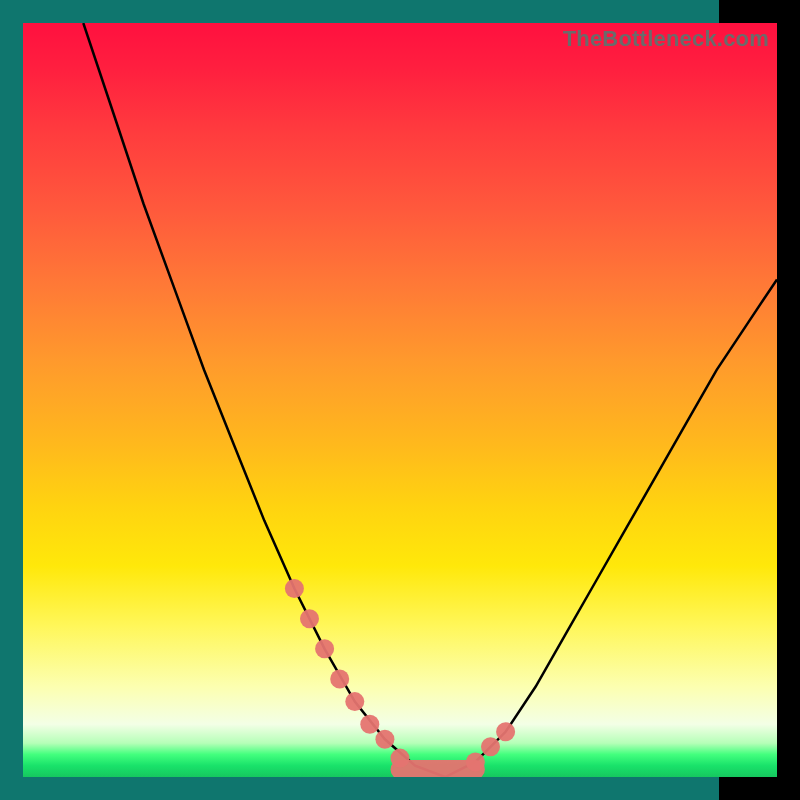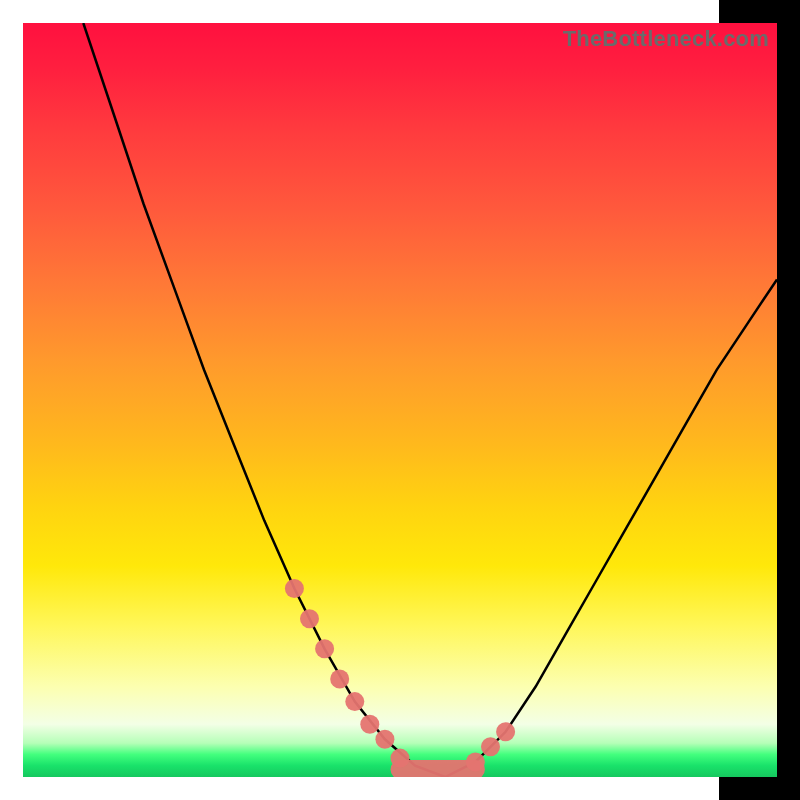--- a/index.html
+++ b/index.html
@@ -7,21 +7,21 @@
     padding: 0;
     width: 800px;
     height: 800px;
     background: #000;
     overflow: hidden;
   }
   .stage {
     position: relative;
     width: 719px;
     height: 800px;
-    background: #ffffff;
+    background: #0f766e;
   }
   .plot {
     position: absolute;
     left: 23px;
     top: 23px;
     width: 754px;
     height: 754px;
     
     background: linear-gradient(
       to bottom,

